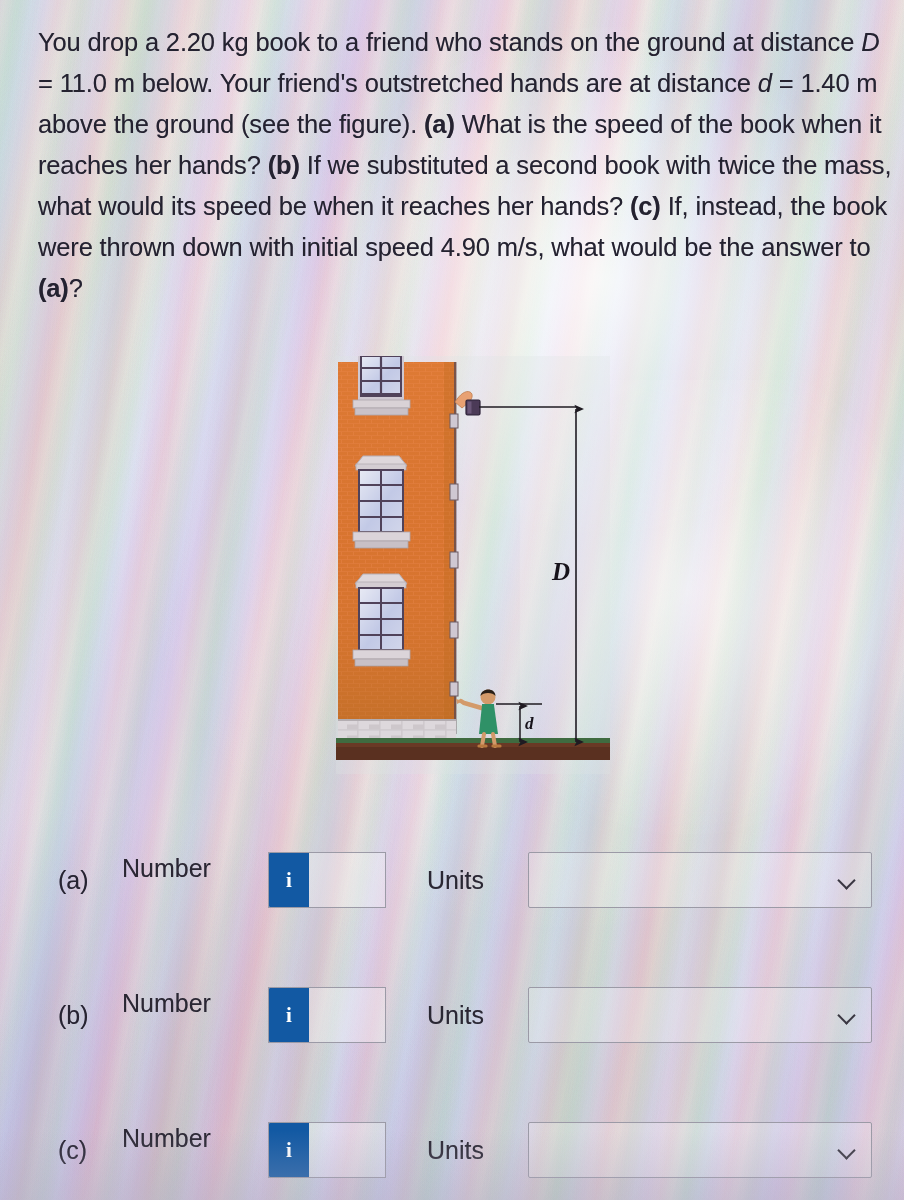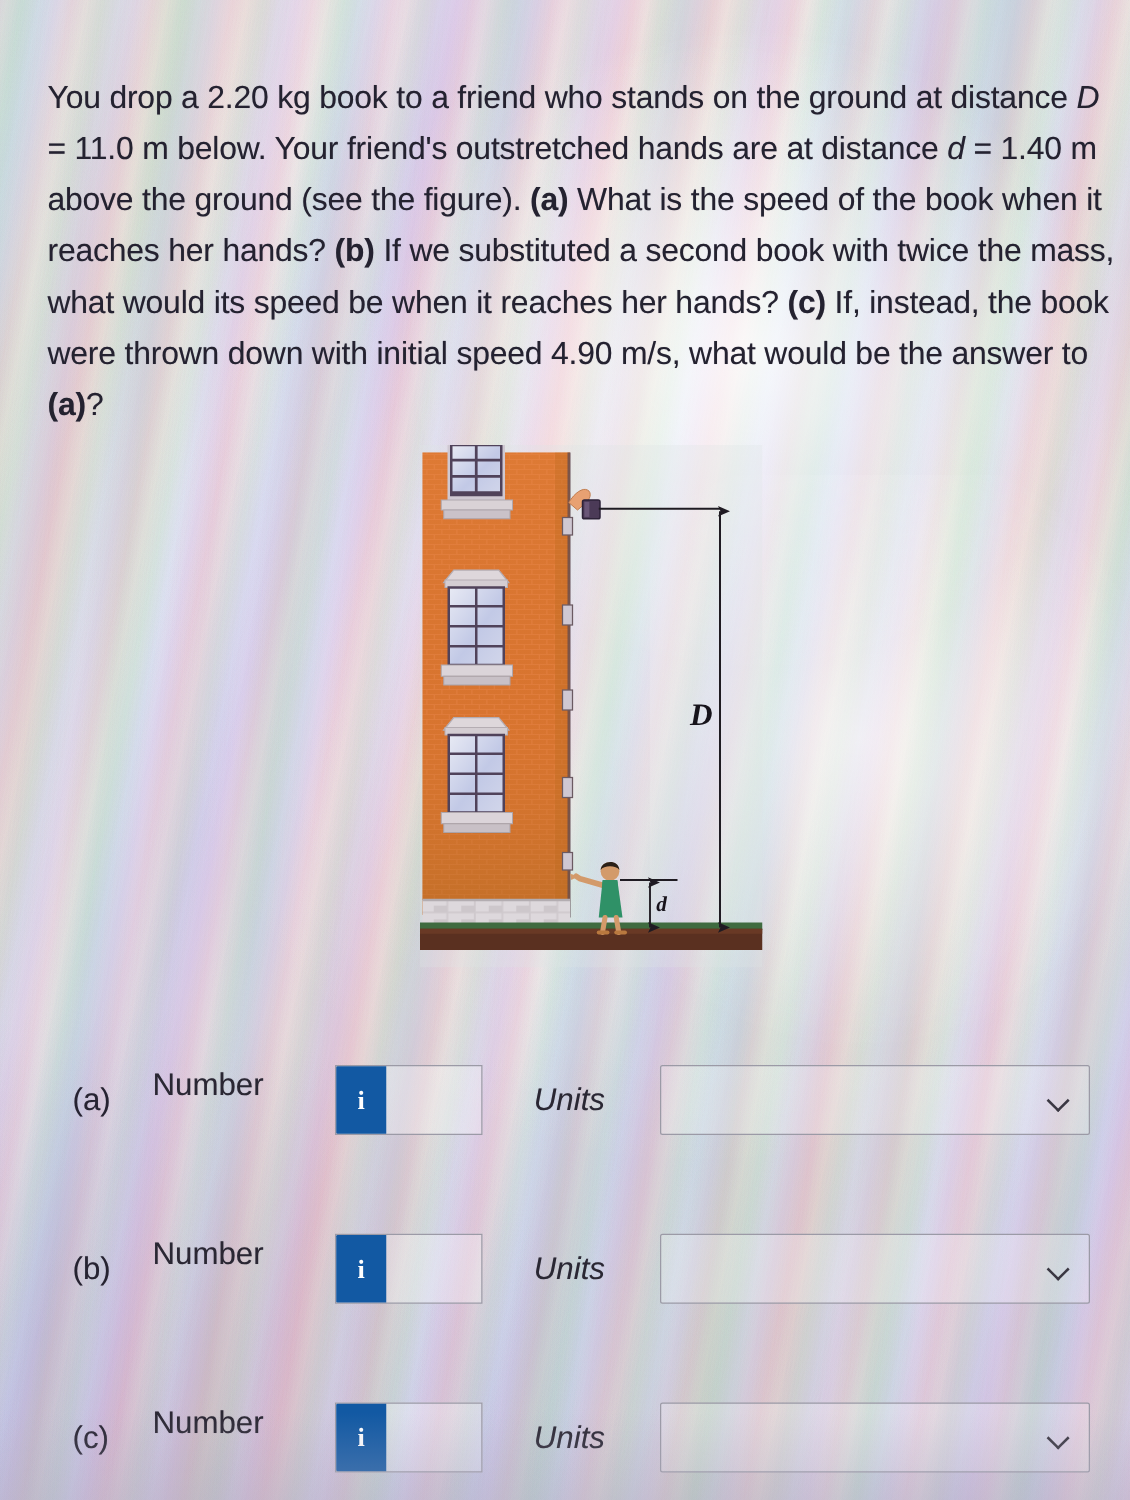--- a/index.html
+++ b/index.html
@@ -97,21 +97,20 @@
     position: absolute;
     left: 38px;
     top: 22px;
     width: 855px;
     color: #242230;
     font-size: 25.5px;
     line-height: 41px;
     letter-spacing: -0.15px;
     font-weight: 400;
     text-shadow: 0 0 0.6px rgba(40,36,60,0.35);
-    margin-top: 36px;
   }
   #question b { font-weight: 700; }
   #question i { font-style: italic; }
 
   
   #figure {
     position: absolute;
     left: 336px;
     top: 356px;
     width: 274px;
@@ -180,21 +179,20 @@
     width: 100%;
     font-family: "Liberation Sans", sans-serif;
   }
   .answer-row .units-label {
     position: absolute;
     left: 427px;
     top: 16px;
     font-size: 25px;
     color: #2a2733;
     text-shadow: 0 0 0.6px rgba(40,36,60,0.3);
-    font-style: italic;
   }
   .answer-row .units-select {
     position: absolute;
     left: 528px;
     top: 2px;
     width: 344px;
     height: 56px;
     box-sizing: border-box;
     border: 1px solid #9b9aa6;
     background: rgba(255,255,255,0.22);

